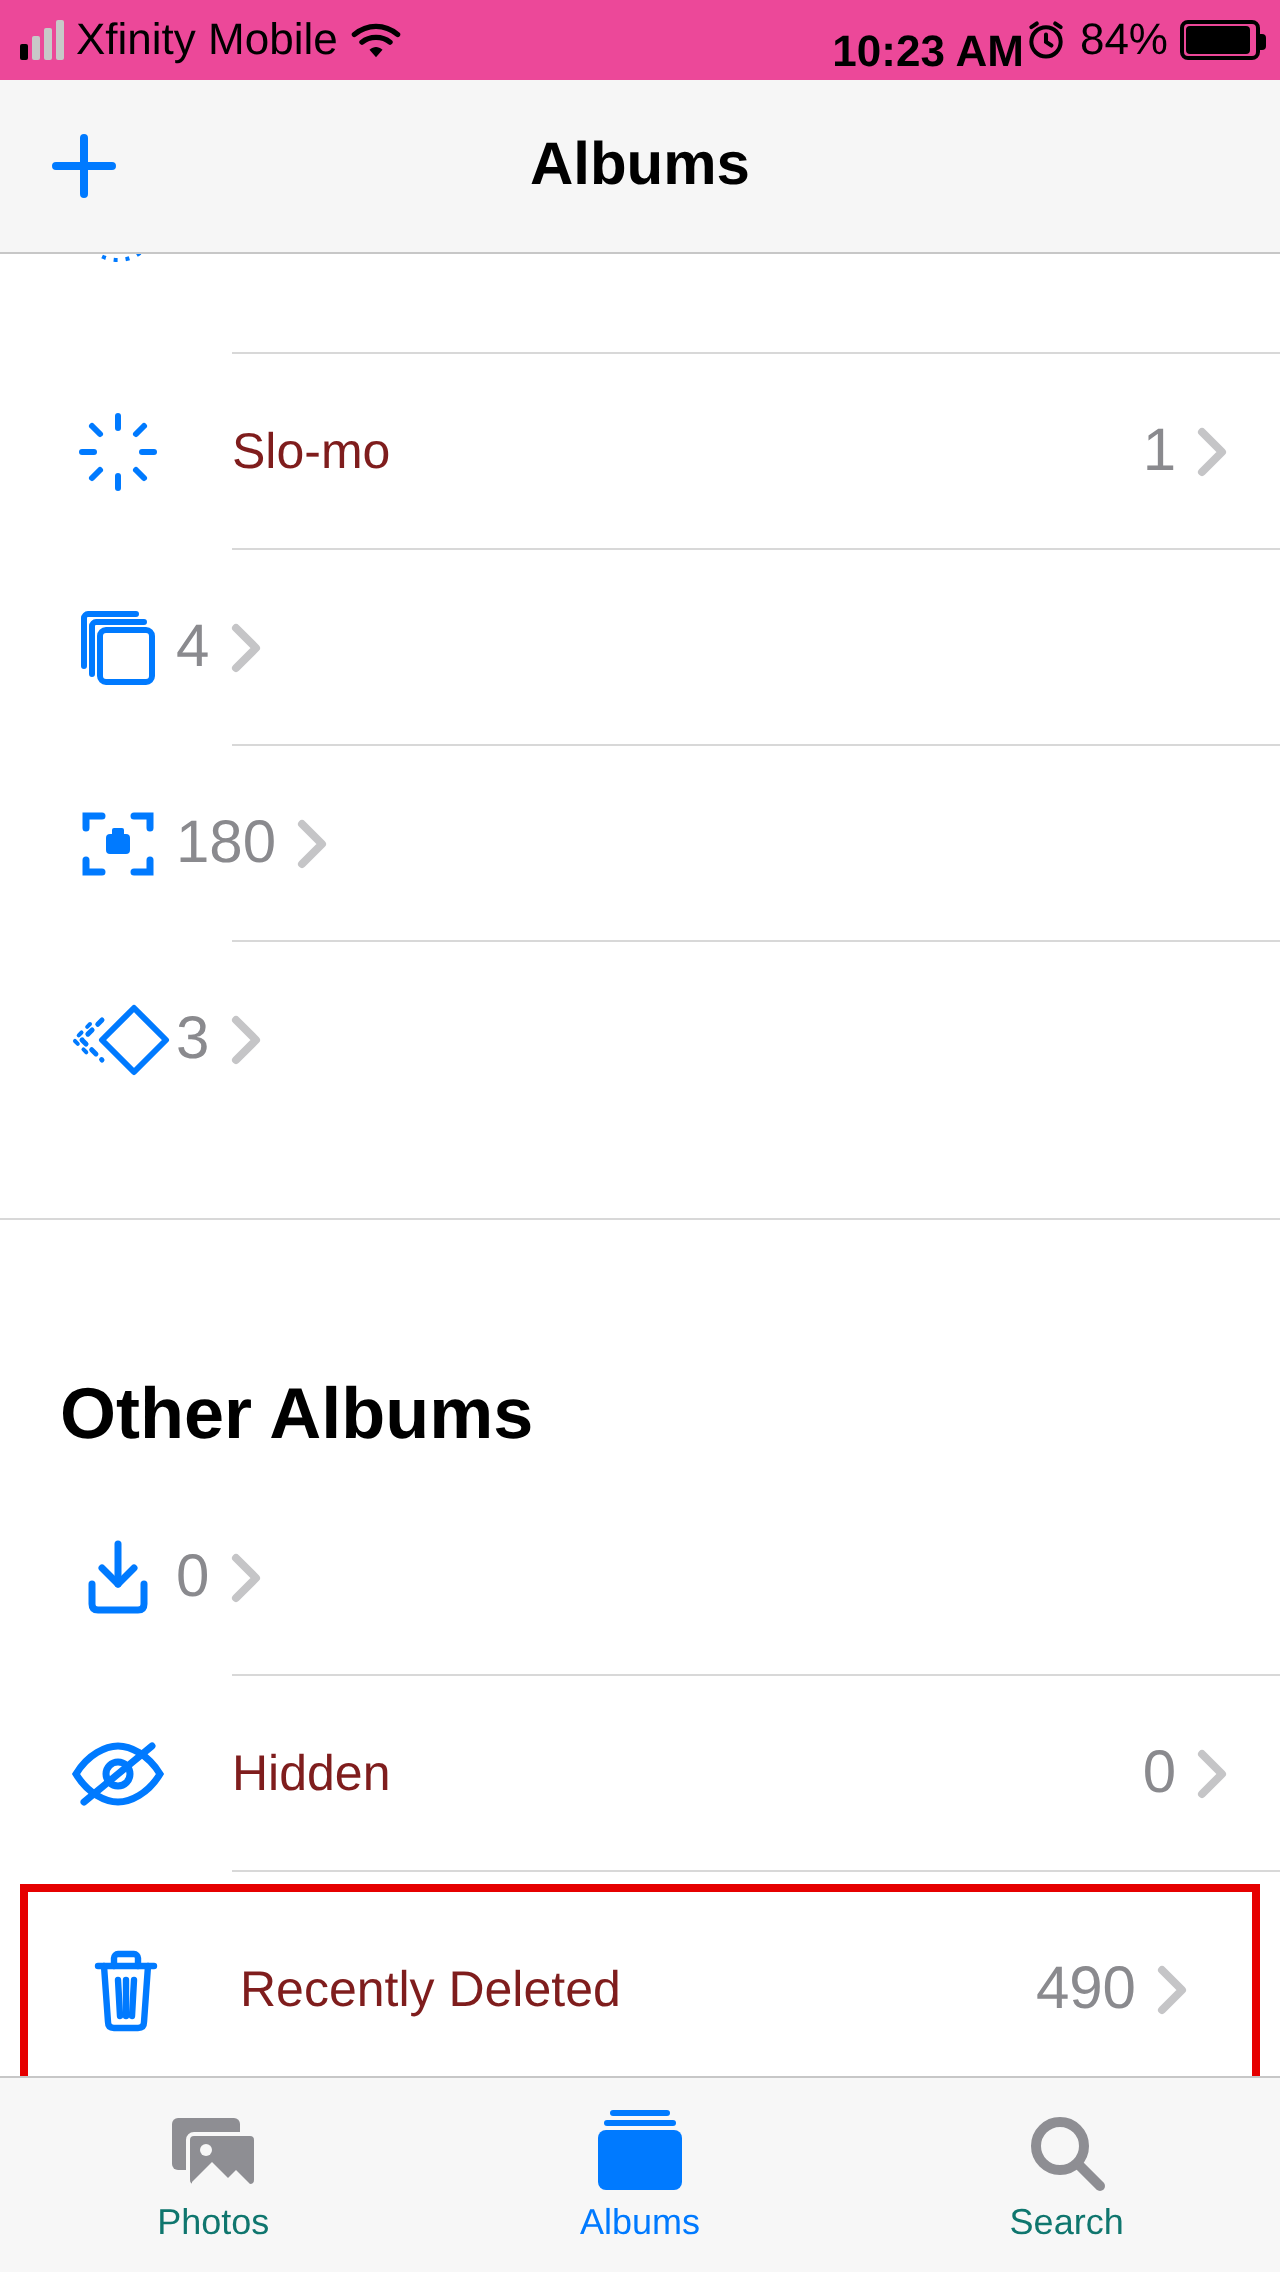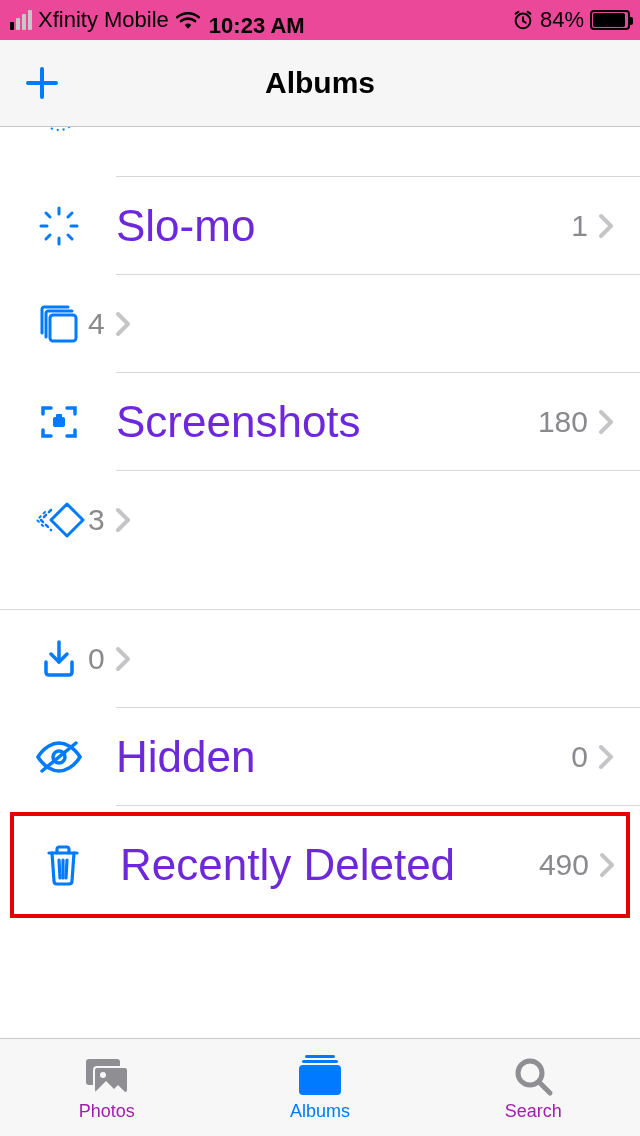--- a/index.html
+++ b/index.html
@@ -14,21 +14,21 @@
   .status-bar {
     height: 40px;
     background: #ec4899;
     display: flex;
     align-items: center;
     padding: 0 10px;
     font-size: 22px;
     font-weight: 500;
   }
   .status-left { display: flex; align-items: center; gap: 6px; }
-  .status-center { flex: 1; text-align: left; padding-left: 8px; font-weight:600;margin-top:12px;}
+  .status-center { flex: 1; text-align: right; padding-left: 8px; font-weight:600;margin-top:12px;}
   .status-right { display: flex; align-items: center; gap: 6px; }
   .signal-bars { display: flex; align-items: flex-end; gap: 2px; }
   .signal-bars span { width: 4px; background: #c8c8c8; border-radius: 1px; }
   .signal-bars span:nth-child(1){height:8px;background:#000;}
   .signal-bars span:nth-child(2){height:12px;}
   .signal-bars span:nth-child(3){height:16px;}
   .signal-bars span:nth-child(4){height:20px;}
   .nav-bar {
     height: 87px;
     background: #f6f6f6;
@@ -59,22 +59,22 @@
     position: relative;
   }
   .row.partial-top { height: 50px; }
   .row .icon-slot {
     width: 58px;
     display:flex; justify-content:center; align-items:center;
     color:#007aff;
   }
   .row .label {
     flex: 1;
-    font-size: 44px;
-    color: #6d28d9;
+    font-size: 25px;
+    color: #7f1d1d;
     font-weight:400;
     padding-left: 28px;
   }
   .row .count {
     font-size: 30px;
     color: #8a8a8e;
     margin-right: 10px;
   }
   .row .chev { color: #c5c5c7; }
   .sep {
@@ -87,35 +87,35 @@
     font-size: 36px;
     font-weight: 700;
   }
   .section-sep {
     height:1px; background:#d8d8d8; margin:0;
   }
   .highlight-box {
     border: 4px solid #e60000;
     margin: 6px 10px 0 10px;
   }
-  .highlight-box .row { padding-left: 20px; padding-right:11px; }
+  .highlight-box .row { padding-left: 20px; padding-right:32px; }
   .tab-bar {
     height: 98px;
     background: #f7f7f7;
     border-top: 1px solid #c7c7c7;
     display:flex;
   }
   .tab {
     flex:1;
     display:flex;
     flex-direction:column;
     align-items:center;
     justify-content:center;
     gap:4px;
-    color:#a21caf;
+    color:#0f766e;
     font-size:18px;
   }
   .tab.active { color:#007aff; }
   .tab .tab-icon { height:44px; display:flex; align-items:flex-end; justify-content:center;}
   svg { display:block; }
   .battery {
     width:40px;height:20px;border:2px solid #000;border-radius:4px;position:relative;
   }
   .battery::after{content:"";position:absolute;right:-5px;top:5px;width:3px;height:8px;background:#000;border-radius:0 2px 2px 0;}
   .battery .fill{position:absolute;left:1px;top:1px;bottom:1px;width:88%;background:#000;border-radius:2px;}
@@ -217,21 +217,20 @@
     <div class="icon-slot">
       <svg width="44" height="44" viewBox="0 0 44 44" fill="none" stroke="#007aff" stroke-width="3.5" stroke-linecap="round">
         <path d="M6 14V8h8"></path>
           <path d="M38 14V8h-8"></path>
         <path d="M6 30v6h8"></path>
           <path d="M38 30v6h-8"></path>
         <rect x="16" y="17" width="12" height="10" rx="2" fill="#007aff" stroke="none"></rect>
         <rect x="19" y="14" width="6" height="4" rx="1" fill="#007aff" stroke="none"></rect>
       </svg>
     </div>
-    <span class="label">Screenshots</span>
     <span class="count">180</span>
     <svg class="chev" width="16" height="26" viewBox="0 0 16 26">
         <path d="M3 3l10 10L3 23" stroke="#c5c5c7" stroke-width="4" fill="none" stroke-linecap="round" stroke-linejoin="round"></path>
       </svg>
     <div class="sep"></div>
   </div>
 
   <div class="row">
     <div class="icon-slot">
       <svg width="52" height="44" viewBox="0 0 52 44">
@@ -240,20 +239,21 @@
         <path d="M12 14 L4 22 L12 30" fill="none" stroke="#007aff" stroke-width="2" stroke-linecap="round" stroke-linejoin="round" stroke-dasharray="2 4"></path>
       </svg>
     </div>
     <span class="count">3</span>
     <svg class="chev" width="16" height="26" viewBox="0 0 16 26">
         <path d="M3 3l10 10L3 23" stroke="#c5c5c7" stroke-width="4" fill="none" stroke-linecap="round" stroke-linejoin="round"></path>
       </svg>
   </div>
 
   <div class="section-sep" style="margin-top:40px;"></div>
+  <div class="section-header">Other Albums</div>
 
   <div class="row">
     <div class="icon-slot">
       <svg width="42" height="42" viewBox="0 0 42 42" fill="none" stroke="#007aff" stroke-width="3.5" stroke-linecap="round" stroke-linejoin="round">
         <path d="M21 4v20"></path>
         <path d="M13 16l8 8 8-8"></path>
         <path d="M8 24v10c0 2 1 3 3 3h20c2 0 3-1 3-3V24"></path>
       </svg>
     </div>
     <span class="count">0</span>

